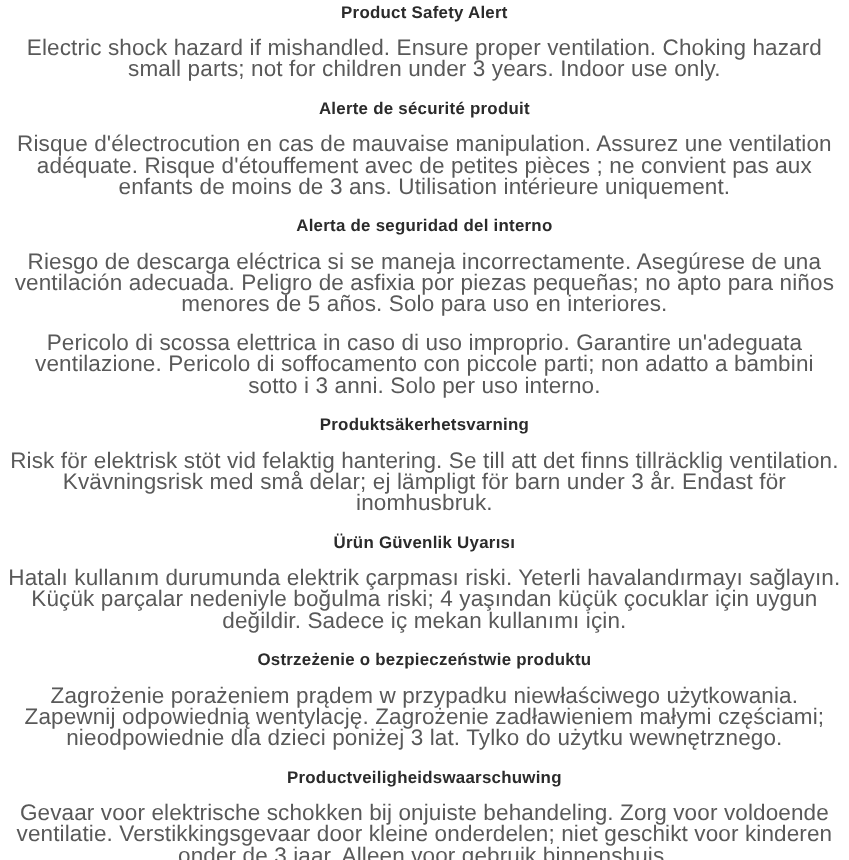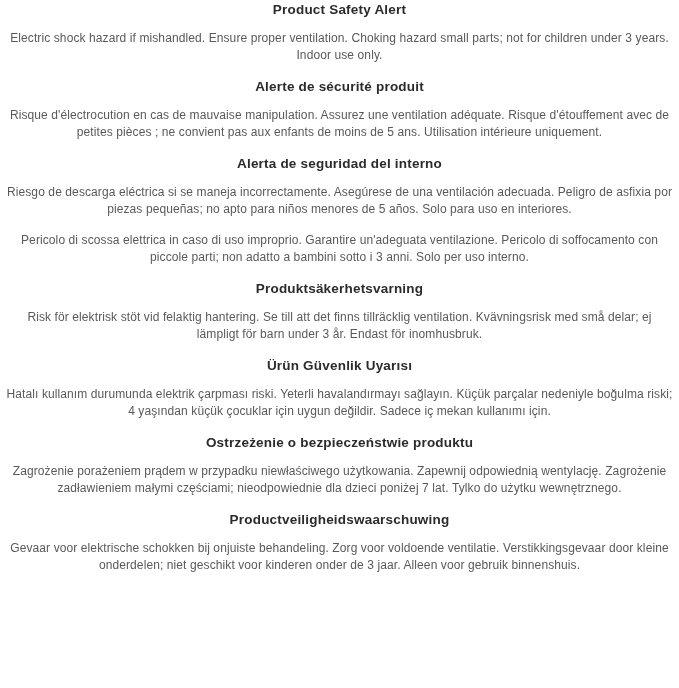--- a/index.html
+++ b/index.html
@@ -22,42 +22,42 @@
   }
   .alert-section h3 {
     font-size: 13.5px;
     line-height: 17px;
     font-weight: 700;
     color: #2b2b2b;
     letter-spacing: 0.2px;
     margin: 0 0 12px 0;
   }
   .alert-section p {
-    font-size: 12px;
+    font-size: 18px;
     line-height: 17px;
     font-weight: 400;
     color: #595959;
     letter-spacing: 0.1px;
     margin: 0 0 14px 0;
   }
 </style>
 </head>
 <body>
 
 <div class="page">
 
   <section class="alert-section">
     <h3>Product Safety Alert</h3>
     <p>Electric shock hazard if mishandled. Ensure proper ventilation. Choking hazard small parts; not for children under 3 years. Indoor use only.</p>
   </section>
 
 
   <section class="alert-section">
     <h3>Alerte de sécurité produit</h3>
-    <p>Risque d'électrocution en cas de mauvaise manipulation. Assurez une ventilation adéquate. Risque d'étouffement avec de petites pièces ; ne convient pas aux enfants de moins de 5 ans. Utilisation intérieure uniquement.</p>
+    <p>Risque d'électrocution en cas de mauvaise manipulation. Assurez une ventilation adéquate. Risque d'étouffement avec de petites pièces ; ne convient pas aux enfants de moins de 3 ans. Utilisation intérieure uniquement.</p>
   </section>
 
   <section class="alert-section">
     <h3>Alerta de seguridad del interno</h3>
     <p>Riesgo de descarga eléctrica si se maneja incorrectamente. Asegúrese de una ventilación adecuada. Peligro de asfixia por piezas pequeñas; no apto para niños menores de 5 años. Solo para uso en interiores.</p>
   </section>
 
   <section class="alert-section">
     <p>Pericolo di scossa elettrica in caso di uso improprio. Garantire un'adeguata ventilazione. Pericolo di soffocamento con piccole parti; non adatto a bambini sotto i 3 anni. Solo per uso interno.</p>
   </section>
@@ -67,21 +67,21 @@
     <p>Risk för elektrisk stöt vid felaktig hantering. Se till att det finns tillräcklig ventilation. Kvävningsrisk med små delar; ej lämpligt för barn under 3 år. Endast för inomhusbruk.</p>
   </section>
 
   <section class="alert-section">
     <h3>Ürün Güvenlik Uyarısı</h3>
     <p>Hatalı kullanım durumunda elektrik çarpması riski. Yeterli havalandırmayı sağlayın. Küçük parçalar nedeniyle boğulma riski; 4 yaşından küçük çocuklar için uygun değildir. Sadece iç mekan kullanımı için.</p>
   </section>
 
   <section class="alert-section">
     <h3>Ostrzeżenie o bezpieczeństwie produktu</h3>
-    <p>Zagrożenie porażeniem prądem w przypadku niewłaściwego użytkowania. Zapewnij odpowiednią wentylację. Zagrożenie zadławieniem małymi częściami; nieodpowiednie dla dzieci poniżej 7 lat. Tylko do użytku wewnętrznego.</p>
+    <p>Zagrożenie porażeniem prądem w przypadku niewłaściwego użytkowania. Zapewnij odpowiednią wentylację. Zagrożenie zadławieniem małymi częściami; nieodpowiednie dla dzieci poniżej 3 lat. Tylko do użytku wewnętrznego.</p>
   </section>
 
   <section class="alert-section">
     <h3>Productveiligheidswaarschuwing</h3>
     <p>Gevaar voor elektrische schokken bij onjuiste behandeling. Zorg voor voldoende ventilatie. Verstikkingsgevaar door kleine onderdelen; niet geschikt voor kinderen onder de 3 jaar. Alleen voor gebruik binnenshuis.</p>
   </section>
 
 </div>
 
 </body></html>

